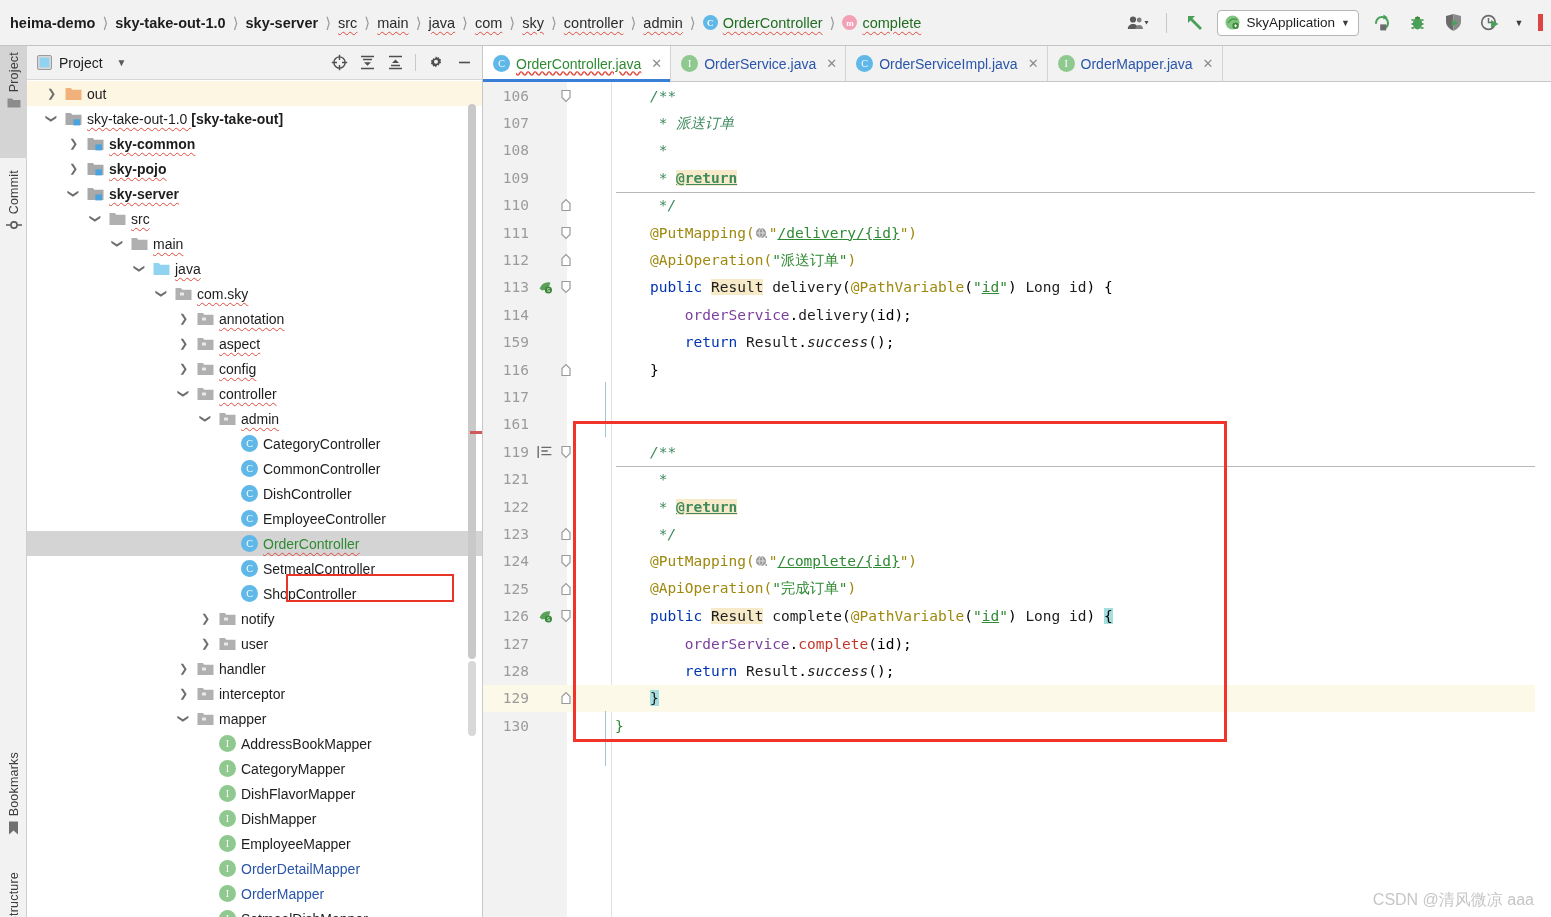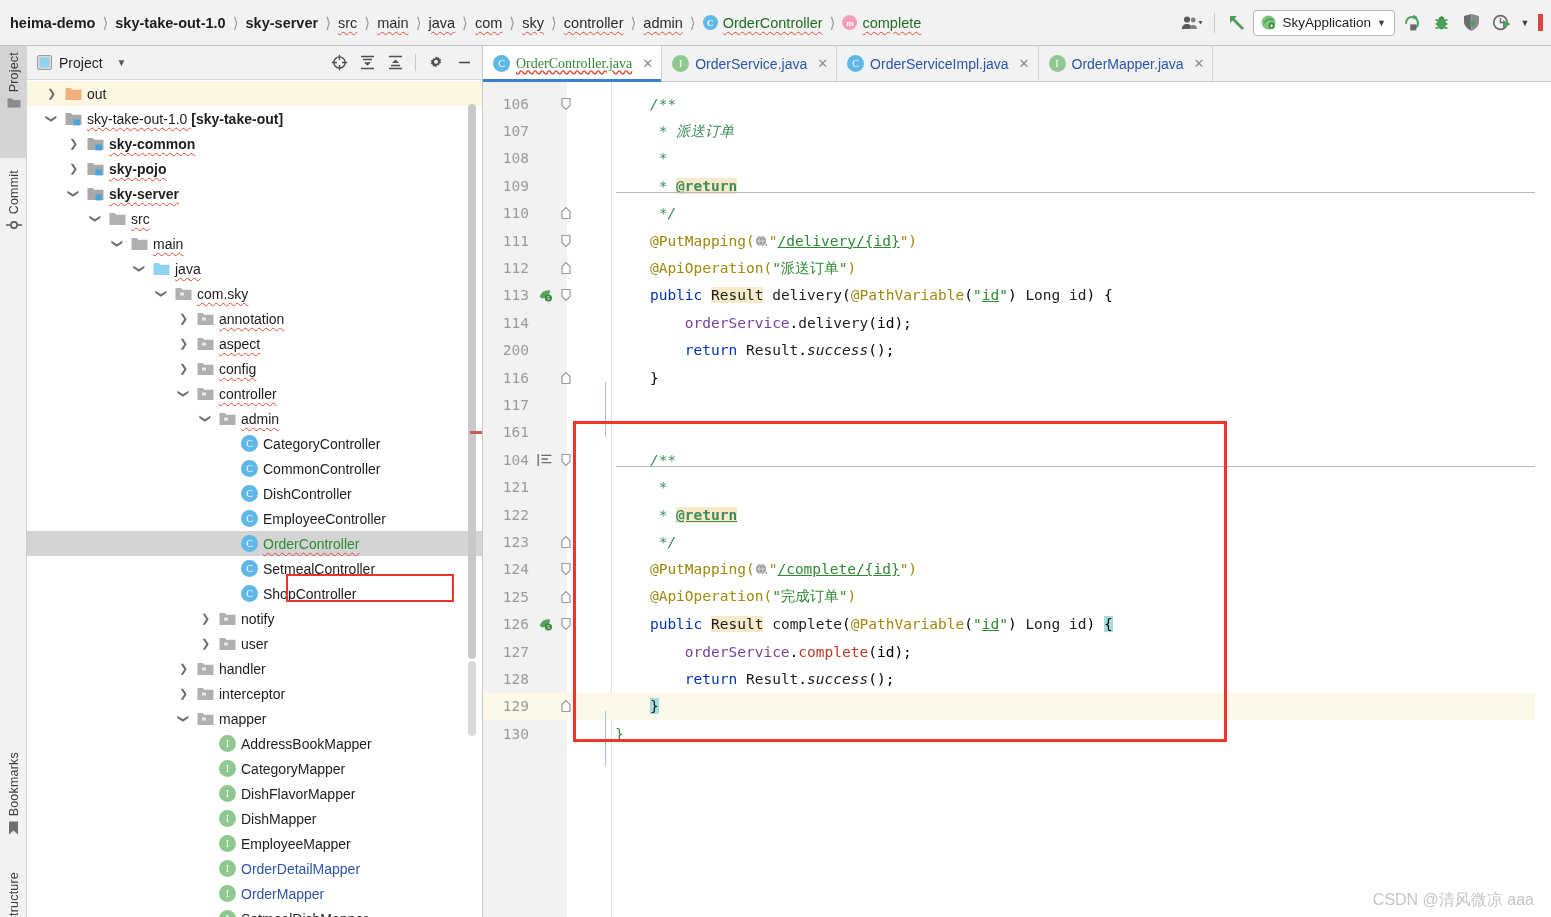--- a/index.html
+++ b/index.html
@@ -41,21 +41,21 @@
     width: 15px; height: 15px; border-radius: 50%;
     display: inline-flex; align-items: center; justify-content: center;
     font-size: 9px; font-weight: bold; color: #ffffff;
     font-family: "Liberation Serif", serif;
   }
   .cb-c { background: #5fb8e8; }
   .cb-m { background: #f2a0b5; }
 
   .topbar-right {
     margin-left: auto; display: flex; align-items: center;
-    gap: 2px; padding-right: 6px; height: 46px;
+    gap: 8px; padding-right: 6px; height: 46px;
   }
   .tb-btn {
     width: 28px; height: 28px;
     display: flex; align-items: center; justify-content: center;
     border-radius: 3px;
   }
   .tb-div { width: 1px; height: 20px; background: #c9c9c9; margin: 0 6px; }
   .runconfig {
     display: flex; align-items: center; gap: 6px;
     height: 26px; padding: 0 8px 0 6px;
@@ -166,36 +166,36 @@
     display: flex; align-items: center; gap: 6px;
     padding: 0 8px 0 10px; font-size: 14px; color: #1d1d1d;
     border-right: 1px solid #d3d3d3; position: relative;
     background: #f2f2f2;
   }
   .tab.active { background: #ffffff; }
   .tab.active::after {
     content: ""; position: absolute; left: 0; right: 0; bottom: -1px;
     height: 3px; background: #3a7fd5;
   }
-  .tab .tabname.sq { text-decoration: underline wavy #e04a3c; text-underline-offset: 2px; font-family: Liberation Serif, serif; }
+  .tab .tabname.sq { text-decoration: underline wavy #e04a3c; text-underline-offset: 2px; }
   .tab .tabname.green { color: #2f8a33; }
   .tab .tabname.blue { color: #2a55a8; }
   .tab .closex { color: #8a8a8a; font-size: 13px; margin-left: 4px; }
 
   .codearea {
     position: absolute; top: 36px; left: 0; right: 0; bottom: 0;
     background: #ffffff;
     font-family: "DejaVu Sans Mono", monospace;
     font-size: 14.5px;
   }
   .gutter {
     position: absolute; left: 0; top: 0; width: 84px; bottom: 0;
     background: #f2f2f2; border-right: 0px;
   }
-  .codelines { position: absolute; left: 0; top: 0; right: 0; bottom: 0; margin-top: 8px; }
+  .codelines { position: absolute; left: 0; top: 0; right: 0; bottom: 0; }
 
   .cline {
     position: relative; height: 27.4px; display: flex; align-items: center;
   }
   .cline .lnum {
     width: 52px; text-align: right; padding-right: 6px;
     color: #9b9b9b; font-size: 14.5px; flex: 0 0 52px;
     font-family: "DejaVu Sans Mono", monospace;
   }
   .cline .gicon { width: 20px; flex: 0 0 20px; display: flex; align-items: center; justify-content: center; }
@@ -857,21 +857,21 @@
             </span>
             <span class="code">    <span class="kw">public</span> <span class="type tagh">Result</span> <span class="meth">delivery</span>(<span class="anno">@PathVariable</span>(<span class="str">"</span><span class="str ulink">id</span><span class="str">"</span>) <span class="type">Long</span> <span class="meth">id</span>) <span class="">{</span></span>
           </div>
           <div class="cline">
             <span class="lnum">114</span>
             <span class="gicon"></span>
             <span class="fold"></span>
             <span class="code">        <span class="field">orderService</span>.<span class="meth">delivery</span>(id);</span>
           </div>
           <div class="cline">
-            <span class="lnum">200</span>
+            <span class="lnum">159</span>
             <span class="gicon"></span>
             <span class="fold"></span>
             <span class="code">        <span class="kw">return</span> <span class="type">Result</span>.<span class="meth italic">success</span>();</span>
           </div>
           <div class="cline">
             <span class="lnum">116</span>
             <span class="gicon"></span>
             <span class="fold">
               <svg width="12" height="16" viewBox="0 0 12 16">
                 <path d="M2 13.5h8v-7l-4-4-4 4z" stroke="#9a9a9a" stroke-width="1.2" fill="#fff"></path>
@@ -885,21 +885,21 @@
             <span class="fold"></span>
             <span class="code"></span>
           </div>
           <div class="cline">
             <span class="lnum">161</span>
             <span class="gicon"></span>
             <span class="fold"></span>
             <span class="code"></span>
           </div>
           <div class="cline">
-            <span class="lnum">104</span>
+            <span class="lnum">119</span>
             <span class="gicon">
               <svg width="16" height="14" viewBox="0 0 16 14">
                 <path d="M1.2 1v12" stroke="#6b6b6b" stroke-width="1.4"></path>
                 <path d="M4.4 2.4h10M4.4 6h6.4M4.4 9.6h10" stroke="#6b6b6b" stroke-width="1.4"></path>
               </svg>
             </span>
             <span class="fold">
               <svg width="12" height="16" viewBox="0 0 12 16">
                 <path d="M2 2.5h8v7l-4 4-4-4z" stroke="#9a9a9a" stroke-width="1.2" fill="#fff"></path>
               </svg>

